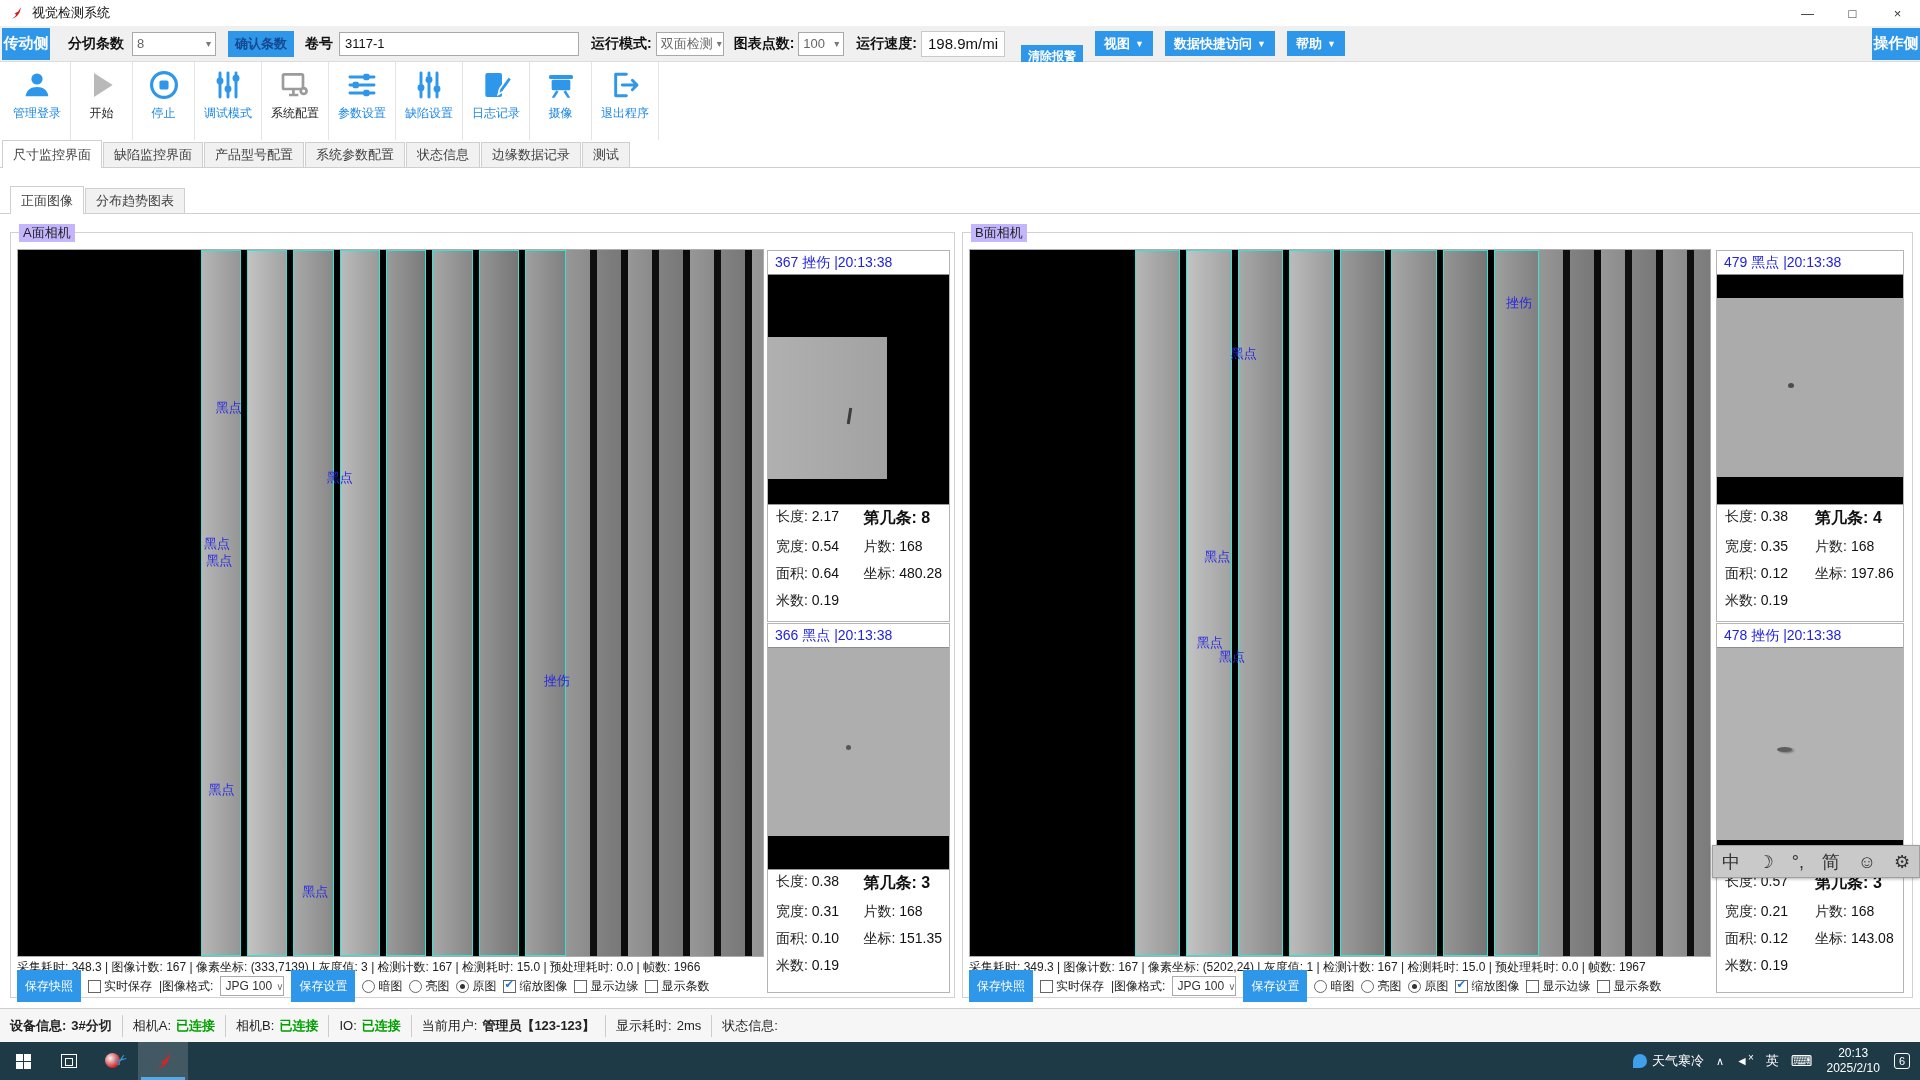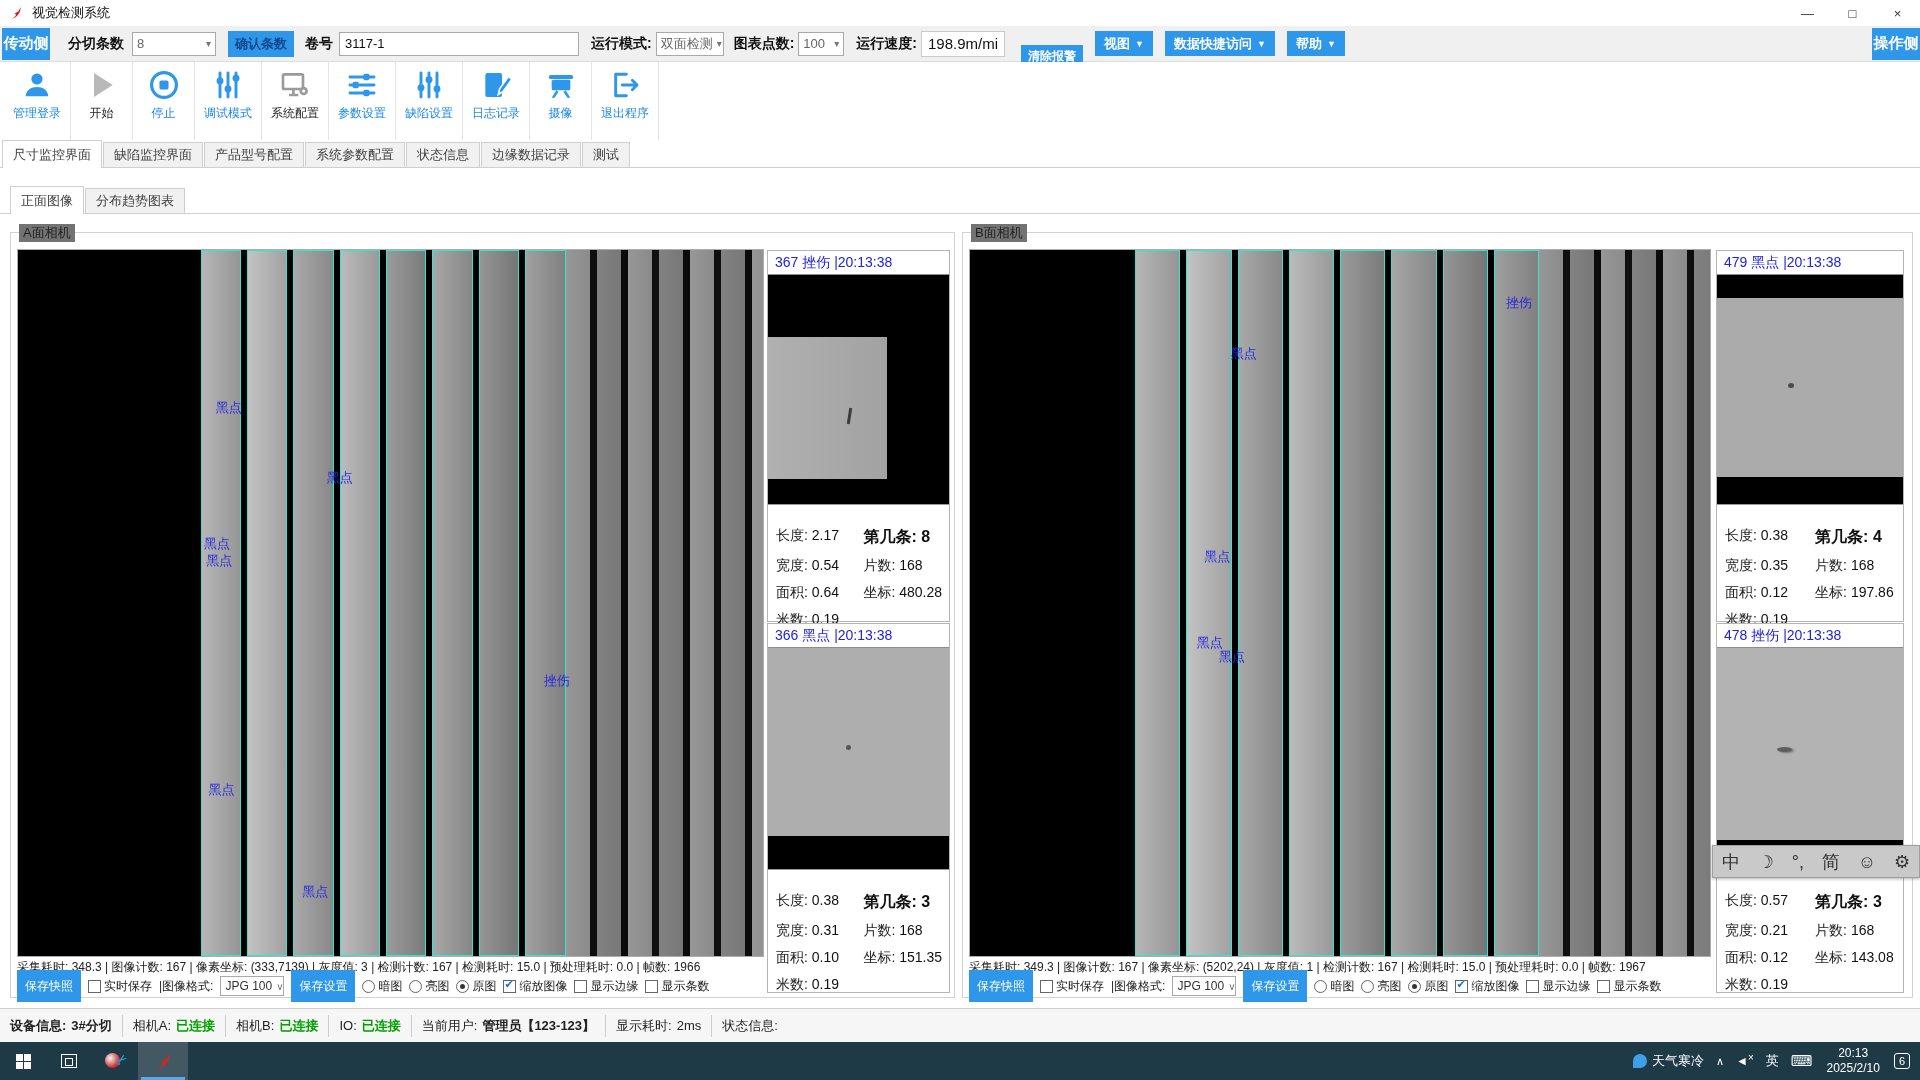--- a/index.html
+++ b/index.html
@@ -37,21 +37,21 @@
   .tool-item.dark .tlabel { color:#222; }
 
   
   .tabrow { position:absolute; top:140px; left:0; width:100%; height:28px; border-bottom:1px solid #cfcfcf; background:#fff; display:flex; align-items:flex-end; padding-left:2px; }
   .tab { height:25px; line-height:24px; padding:0 10px; font-size:13px; color:#404040; background:#f1f1f1; border:1px solid #cfcfcf; border-bottom:none; margin-right:1px; cursor:pointer; white-space:nowrap; }
   .tab.active { height:28px; line-height:27px; background:#fff; position:relative; z-index:2; margin-bottom:-1px; }
   .subtabrow { position:absolute; top:186px; left:0; width:100%; height:28px; border-bottom:1px solid #cfcfcf; background:#fff; display:flex; align-items:flex-end; padding-left:10px; }
 
   
   .group { position:absolute; border:1px solid #d2d2d2; background:#fff; }
-  .group-label { position:absolute; top:-9px; left:8px; background:#737373; padding:0 4px; font-size:13px; color:#222; z-index:3; }
+  .group-label { position:absolute; top:-9px; left:8px; background:#c4b5fd; padding:0 4px; font-size:13px; color:#222; z-index:3; }
   .cam-img { position:absolute; background:#000; border:1px solid #adadad; overflow:hidden; cursor:crosshair; }
   .stripzone { position:absolute; top:0; bottom:0; display:flex; gap:6px; }
   .strip { flex:1; border:1px solid #35e3d4; background-image:linear-gradient(90deg, rgba(255,255,255,.10), rgba(0,0,0,.14)); }
   .stripzone .strip:nth-child(1){background-color:#aeaeae} .stripzone .strip:nth-child(2){background-color:#bcbcbc}
   .stripzone .strip:nth-child(3){background-color:#9f9f9f} .stripzone .strip:nth-child(4){background-color:#b3b3b3}
   .stripzone .strip:nth-child(5){background-color:#8f8f8f} .stripzone .strip:nth-child(6){background-color:#9d9d9d}
   .stripzone .strip:nth-child(7){background-color:#898989} .stripzone .strip:nth-child(8){background-color:#959595}
   .bands { position:absolute; top:0; bottom:0; right:0;
     background:repeating-linear-gradient(90deg,#979797 0px,#8b8b8b 24px,#0f0f0f 24px,#0f0f0f 31px,#828282 31px,#787878 55px,#0b0b0b 55px,#0b0b0b 62px); }
   .img-label { position:absolute; transform:translate(-50%,-50%); color:#2a2ae0; font-size:13px; white-space:nowrap; z-index:4; }
@@ -62,21 +62,21 @@
   .dthumb { position:relative; border-bottom:1px solid #9a9a9a; background:#000; overflow:hidden; }
   .dp1 .dthumb { height:230px; } .dp2 .dthumb { height:222px; }
   .t-a1::before { content:""; position:absolute; left:0; top:27%; width:66%; height:62%; background:linear-gradient(90deg,#b0b0b0,#a2a2a2); }
   .t-a1::after { content:""; position:absolute; left:44%; top:58%; width:3px; height:16px; background:#3c3c3c; transform:rotate(9deg); }
   .t-a2 { background:linear-gradient(#aeaeae 0 85%, #000 85%) !important; }
   .t-a2::after { content:""; position:absolute; left:43%; top:44%; width:5px; height:5px; border-radius:50%; background:#565656; }
   .t-b1 { background:linear-gradient(#000 0 10%, #ababab 10% 88%, #000 88%) !important; }
   .t-b1::after { content:""; position:absolute; left:38%; top:47%; width:6px; height:5px; border-radius:50%; background:#4c4c4c; }
   .t-b2 { background:linear-gradient(#b3b3b3 0 87%, #000 87%) !important; }
   .t-b2::after { content:""; position:absolute; left:32%; top:45%; width:15px; height:5px; border-radius:50%; background:#5e5e5e; box-shadow:2px 1px 2px #777; }
-  .dfields { display:grid; grid-template-columns:53% 47%; padding:22px 8px 0 8px; row-gap:9px; font-size:14px; color:#111; }
+  .dfields { display:grid; grid-template-columns:53% 47%; padding:3px 8px 0 8px; row-gap:9px; font-size:14px; color:#111; }
   .dfields .cell { white-space:nowrap; }
   .flabel { color:#222; }
   .strip-no { font-weight:bold; font-size:16px; }
 
   
   .cam-status { position:absolute; font-size:12px; color:#222; white-space:nowrap; }
   .cam-controls { position:absolute; height:22px; display:flex; align-items:center; gap:7px; font-size:12px; color:#222; white-space:nowrap; }
   .mini-btn { height:20px; padding:16px 8px; font-size:12px; }
   .cb, .radio { width:13px; height:13px; border:1px solid #666; background:#fff; display:inline-block; vertical-align:-2px; margin-right:3px; position:relative; cursor:pointer; }
   .radio { border-radius:50%; }

